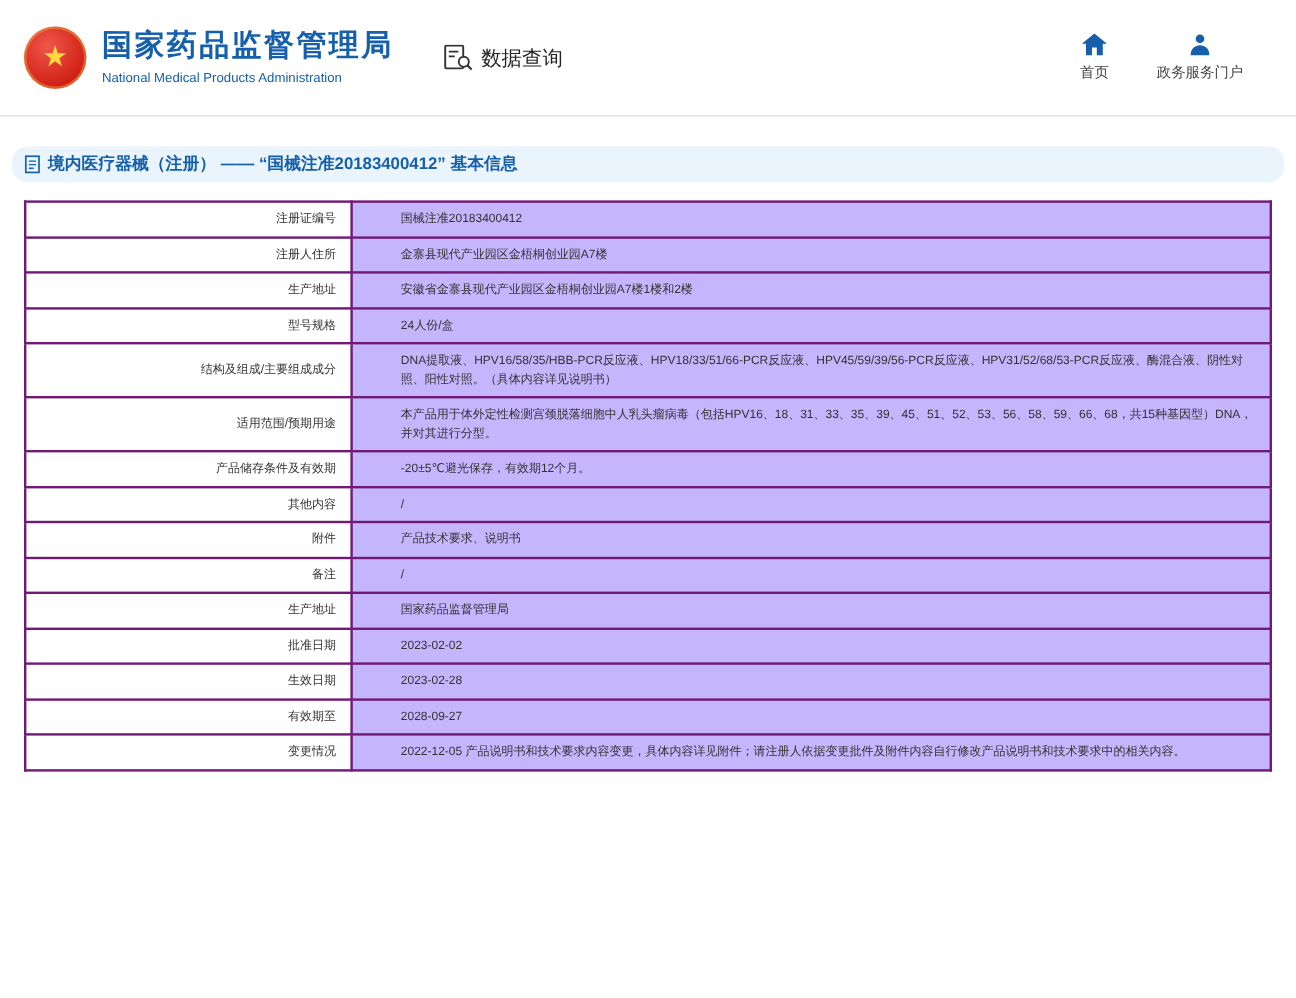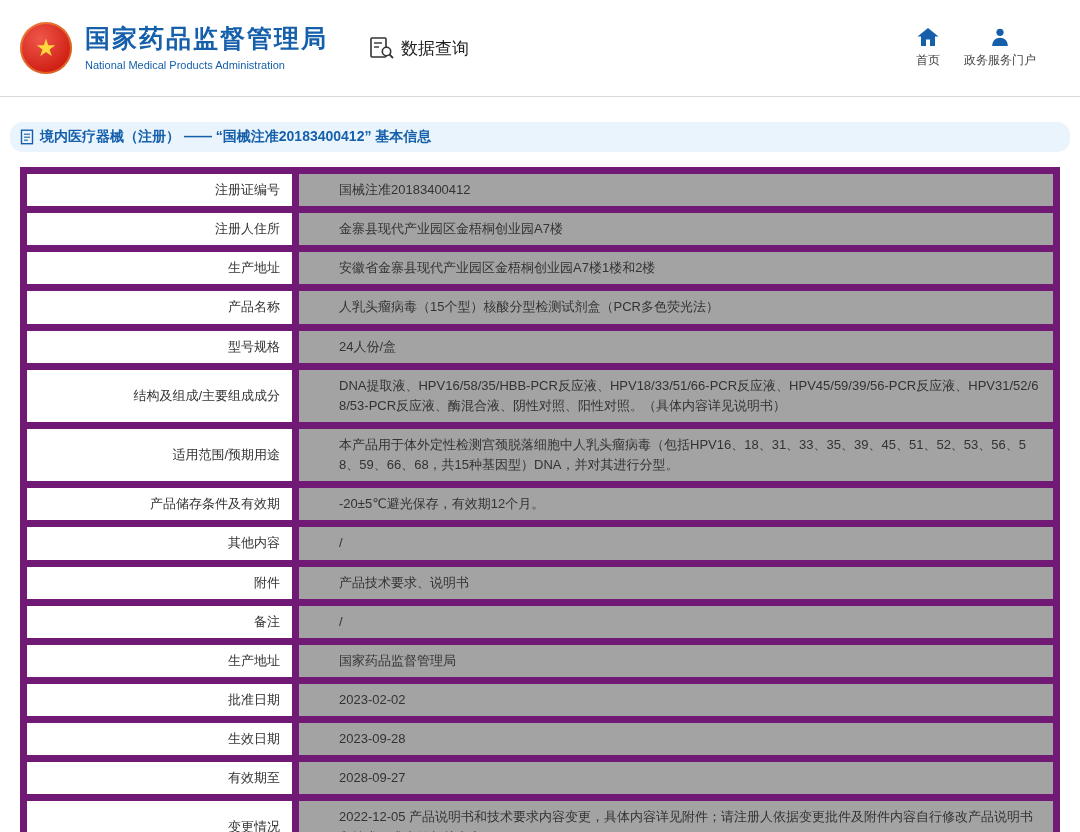--- a/index.html
+++ b/index.html
@@ -29,21 +29,21 @@
   .emblem .star { color:#ffd83d; font-size:24px; line-height:1; }
   .org-names { margin-left:13px; }
   .org-cn { color:#1660ab; font-size:25px; font-weight:bold; letter-spacing:2px; line-height:1.1; }
   .org-en { color:#1660ab; font-size:11px; margin-top:6px; }
   .data-query {
     display:flex; align-items:center; margin-left:42px;
     font-size:17px; color:#222; cursor:pointer; font-weight:500;
   }
   .data-query svg { margin-right:7px; }
 
-  .header-right { display:flex; gap:14px; }
+  .header-right { display:flex; gap:30px; }
   .nav-item {
     display:flex; flex-direction:column; align-items:center;
     font-size:12px; color:#444; cursor:pointer; min-width:44px;
   }
   .nav-item svg { margin-bottom:5px; }
 
   
   .main { padding:25px 0 0; }
   .title-bar {
     margin:0 10px;
@@ -55,35 +55,35 @@
   }
   .title-bar svg { margin-right:6px; flex:0 0 auto; }
 
   #info-table {
     width: calc(100% - 40px);
     margin: 15px 20px 0;
     border-collapse: collapse;
     table-layout: fixed;
   }
   #info-table td {
-    border:7px solid #701a75;
-    font-size:13px;
+    border:2px solid #701a75;
+    font-size:10px;
     padding:6px 12px;
     line-height:1.55;
     vertical-align: middle;
     word-break: break-all;
   }
   #info-table .label-cell {
     width:272px;
     text-align:right;
     color:#333;
     background:#ffffff;
     white-space:nowrap;
   }
-  #info-table .value-cell { text-align:left; color:#333; background:#a3a3a3;padding-left:40px; }
+  #info-table .value-cell { text-align:left; color:#333; background:#c4b5fd;padding-left:40px; }
   #info-table tr:nth-child(18) td { height:78px; }
 </style>
 </head>
 <body>
 
 <div class="header">
   <div class="header-left">
     <div class="emblem">
       <span class="star">★</span>
     </div>
@@ -139,24 +139,20 @@
         </tr>
         <tr>
           <td class="label-cell">注册人住所</td>
           <td class="value-cell">金寨县现代产业园区金梧桐创业园A7楼</td>
         </tr>
         <tr>
           <td class="label-cell">生产地址</td>
           <td class="value-cell">安徽省金寨县现代产业园区金梧桐创业园A7楼1楼和2楼</td>
         </tr>
         <tr>
-          <td class="label-cell">产品名称</td>
-          <td class="value-cell">人乳头瘤病毒（15个型）核酸分型检测试剂盒（PCR多色荧光法）</td>
-        </tr>
-        <tr>
           <td class="label-cell">型号规格</td>
           <td class="value-cell">24人份/盒</td>
         </tr>
         <tr>
           <td class="label-cell">结构及组成/主要组成成分</td>
           <td class="value-cell">DNA提取液、HPV16/58/35/HBB-PCR反应液、HPV18/33/51/66-PCR反应液、HPV45/59/39/56-PCR反应液、HPV31/52/68/53-PCR反应液、酶混合液、阴性对照、阳性对照。（具体内容详见说明书）</td>
         </tr>
         <tr>
           <td class="label-cell">适用范围/预期用途</td>
           <td class="value-cell">本产品用于体外定性检测宫颈脱落细胞中人乳头瘤病毒（包括HPV16、18、31、33、35、39、45、51、52、53、56、58、59、66、68，共15种基因型）DNA，并对其进行分型。</td>
@@ -180,21 +176,21 @@
         <tr>
           <td class="label-cell">生产地址</td>
           <td class="value-cell">国家药品监督管理局</td>
         </tr>
         <tr>
           <td class="label-cell">批准日期</td>
           <td class="value-cell">2023-02-02</td>
         </tr>
         <tr>
           <td class="label-cell">生效日期</td>
-          <td class="value-cell">2023-09-28</td>
+          <td class="value-cell">2023-02-28</td>
         </tr>
         <tr>
           <td class="label-cell">有效期至</td>
           <td class="value-cell">2028-09-27</td>
         </tr>
         <tr>
           <td class="label-cell">变更情况</td>
           <td class="value-cell">2022-12-05 产品说明书和技术要求内容变更，具体内容详见附件；请注册人依据变更批件及附件内容自行修改产品说明书和技术要求中的相关内容。</td>
         </tr>
       </tbody>

